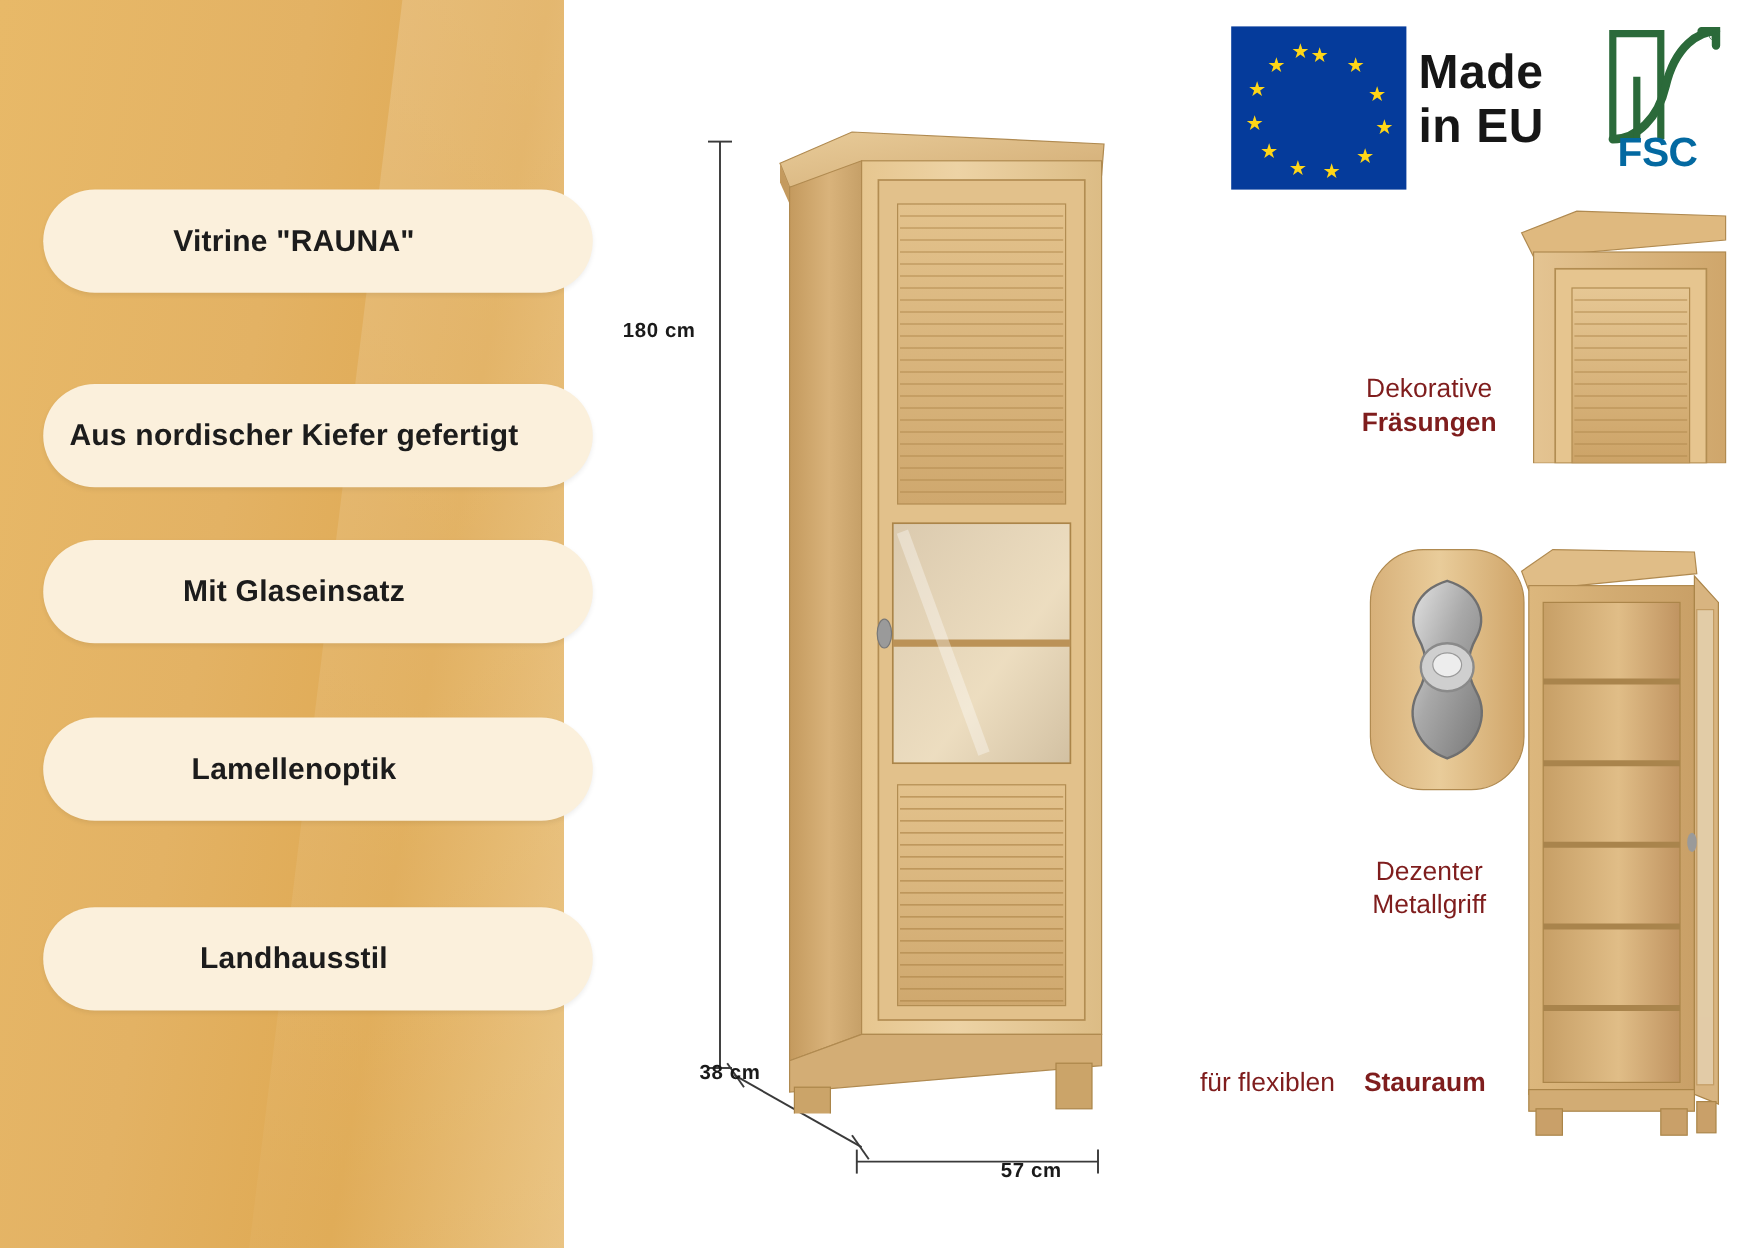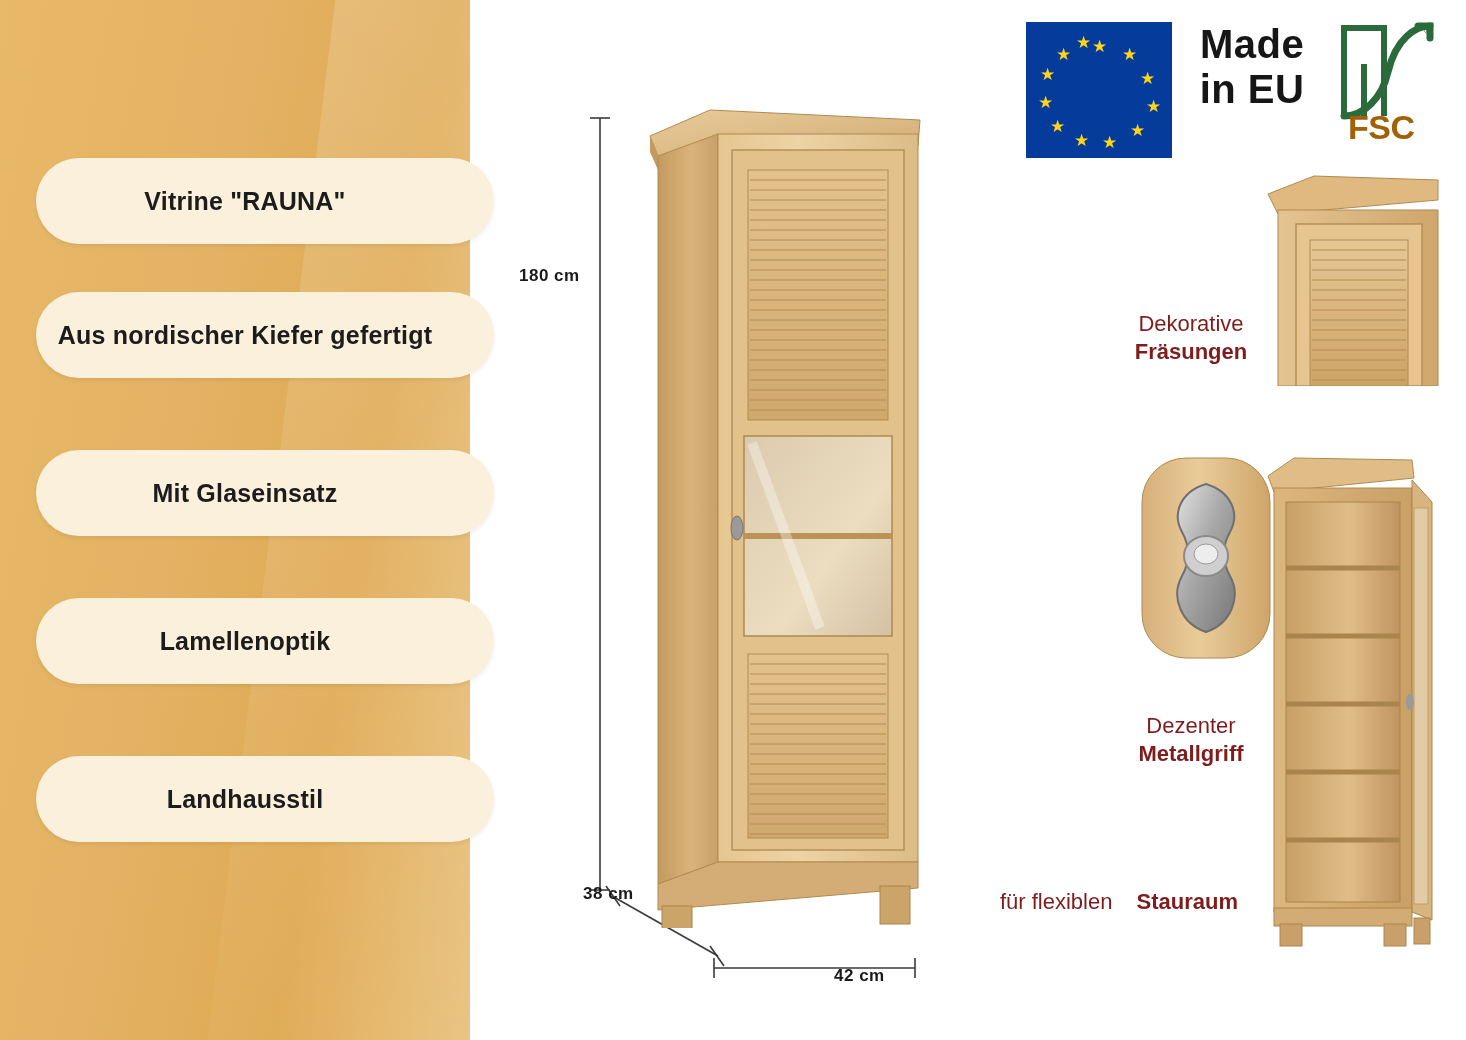--- a/index.html
+++ b/index.html
@@ -90,60 +90,59 @@
     background: #053b9b;
   }
   .eu-star {
     position: absolute;
     color: #ffd617;
     font-size: 17px;
     line-height: 17px;
   }
   .made-in-eu {
     position: absolute;
-    left: 1182px; top: 22px;
+    left: 1182px; top: 38px;
     width: 140px;
     font-size: 40px;
     font-weight: bold;
     line-height: 1.12;
     color: #161616;
     letter-spacing: 0.5px;
-    text-align: center;
   }
   .made-in-eu .eu-bold { font-weight: bold; }
   .fsc-box {
     position: absolute;
     left: 1330px; top: 20px;
     width: 108px; height: 136px;
   }
   .fsc-text {
     position: absolute;
     left: 1348px; top: 108px;
     font-size: 34px;
     font-weight: bold;
-    color: #a16207;
+    color: #0369a1;
     letter-spacing: -0.5px;
   }
   .reg-mark {
     position: absolute;
     left: 1424px; top: 24px;
     font-size: 11px;
     color: #2b6a3a;
   }
 </style>
 </head>
 <body>
 
 <div class="left-panel">
 </div>
 
 <div class="feature-pill" style="top:158px">
   <span>Vitrine "RAUNA"</span>
 </div>
-<div class="feature-pill" style="top:292px">
+<div class="feature-pill" style="top:320px">
   <span>Aus nordischer Kiefer gefertigt</span>
 </div>
 <div class="feature-pill" style="top:450px">
   <span>Mit Glaseinsatz</span>
 </div>
 <div class="feature-pill" style="top:598px">
   <span>Lamellenoptik</span>
 </div>
 <div class="feature-pill" style="top:756px">
   <span>Landhausstil</span>
@@ -161,21 +160,21 @@
   <line x1="6" y1="26" x2="20" y2="46" stroke="#3a3a3a" stroke-width="1.6"></line>
   <line x1="110" y1="86" x2="124" y2="106" stroke="#3a3a3a" stroke-width="1.6"></line>
 </svg>
 <div class="dim-label" style="left:583px; top:884px">38 cm</div>
 
 <svg style="position:absolute;left:700px;top:940px;width:230px;height:40px">
   <line x1="14" y1="28" x2="215" y2="28" stroke="#3a3a3a" stroke-width="1.6"></line>
   <line x1="14" y1="18" x2="14" y2="38" stroke="#3a3a3a" stroke-width="1.6"></line>
   <line x1="215" y1="18" x2="215" y2="38" stroke="#3a3a3a" stroke-width="1.6"></line>
 </svg>
-<div class="dim-label" style="left:834px; top:966px">42 cm</div>
+<div class="dim-label" style="left:834px; top:966px">57 cm</div>
 
 <svg class="cabinet-main" viewBox="0 0 290 830">
   <defs>
     <linearGradient id="woodL" x1="0" y1="0" x2="1" y2="0">
       <stop offset="0%" stop-color="#c49a5e"></stop>
       <stop offset="55%" stop-color="#d9b37b"></stop>
       <stop offset="100%" stop-color="#c6a068"></stop>
     </linearGradient>
     <linearGradient id="woodF" x1="0" y1="0" x2="1" y2="0">
       <stop offset="0%" stop-color="#e6c68f"></stop>
@@ -348,21 +347,21 @@
     </linearGradient>
   </defs>
   <rect x="6" y="6" width="128" height="200" rx="44" fill="url(#d2w)" stroke="#b08a50"></rect>
   <path d="M70 32 C 96 40, 104 62, 94 80 C 86 94, 86 110, 94 124 C 106 146, 94 172, 70 180
            C 46 172, 34 146, 46 124 C 54 110, 54 94, 46 80 C 36 62, 44 40, 70 32 Z" fill="url(#metal)" stroke="#6f6f6f" stroke-width="2"></path>
   <ellipse cx="70" cy="104" rx="22" ry="20" fill="#cfcfcf" stroke="#8a8a8a" stroke-width="2"></ellipse>
   <ellipse cx="70" cy="102" rx="12" ry="10" fill="#ededed" stroke="#9a9a9a"></ellipse>
 </svg>
 <div class="right-caption" style="left:1096px; top:712px; width:190px">
   <div>Dezenter</div>
-  <div style="font-weight:bold">Metallgriff</div>
+  <div style="font-weight:normal">Metallgriff</div>
 </div>
 
 <svg style="position:absolute;left:1264px;top:450px;width:180px;height:500px" viewBox="0 0 180 500">
   <defs>
     <linearGradient id="d3out" x1="0" y1="0" x2="1" y2="0">
       <stop offset="0%" stop-color="#dcb77d"></stop>
       <stop offset="100%" stop-color="#c9a067"></stop>
     </linearGradient>
     <linearGradient id="d3in" x1="0" y1="0" x2="1" y2="0">
       <stop offset="0%" stop-color="#c79f66"></stop>

